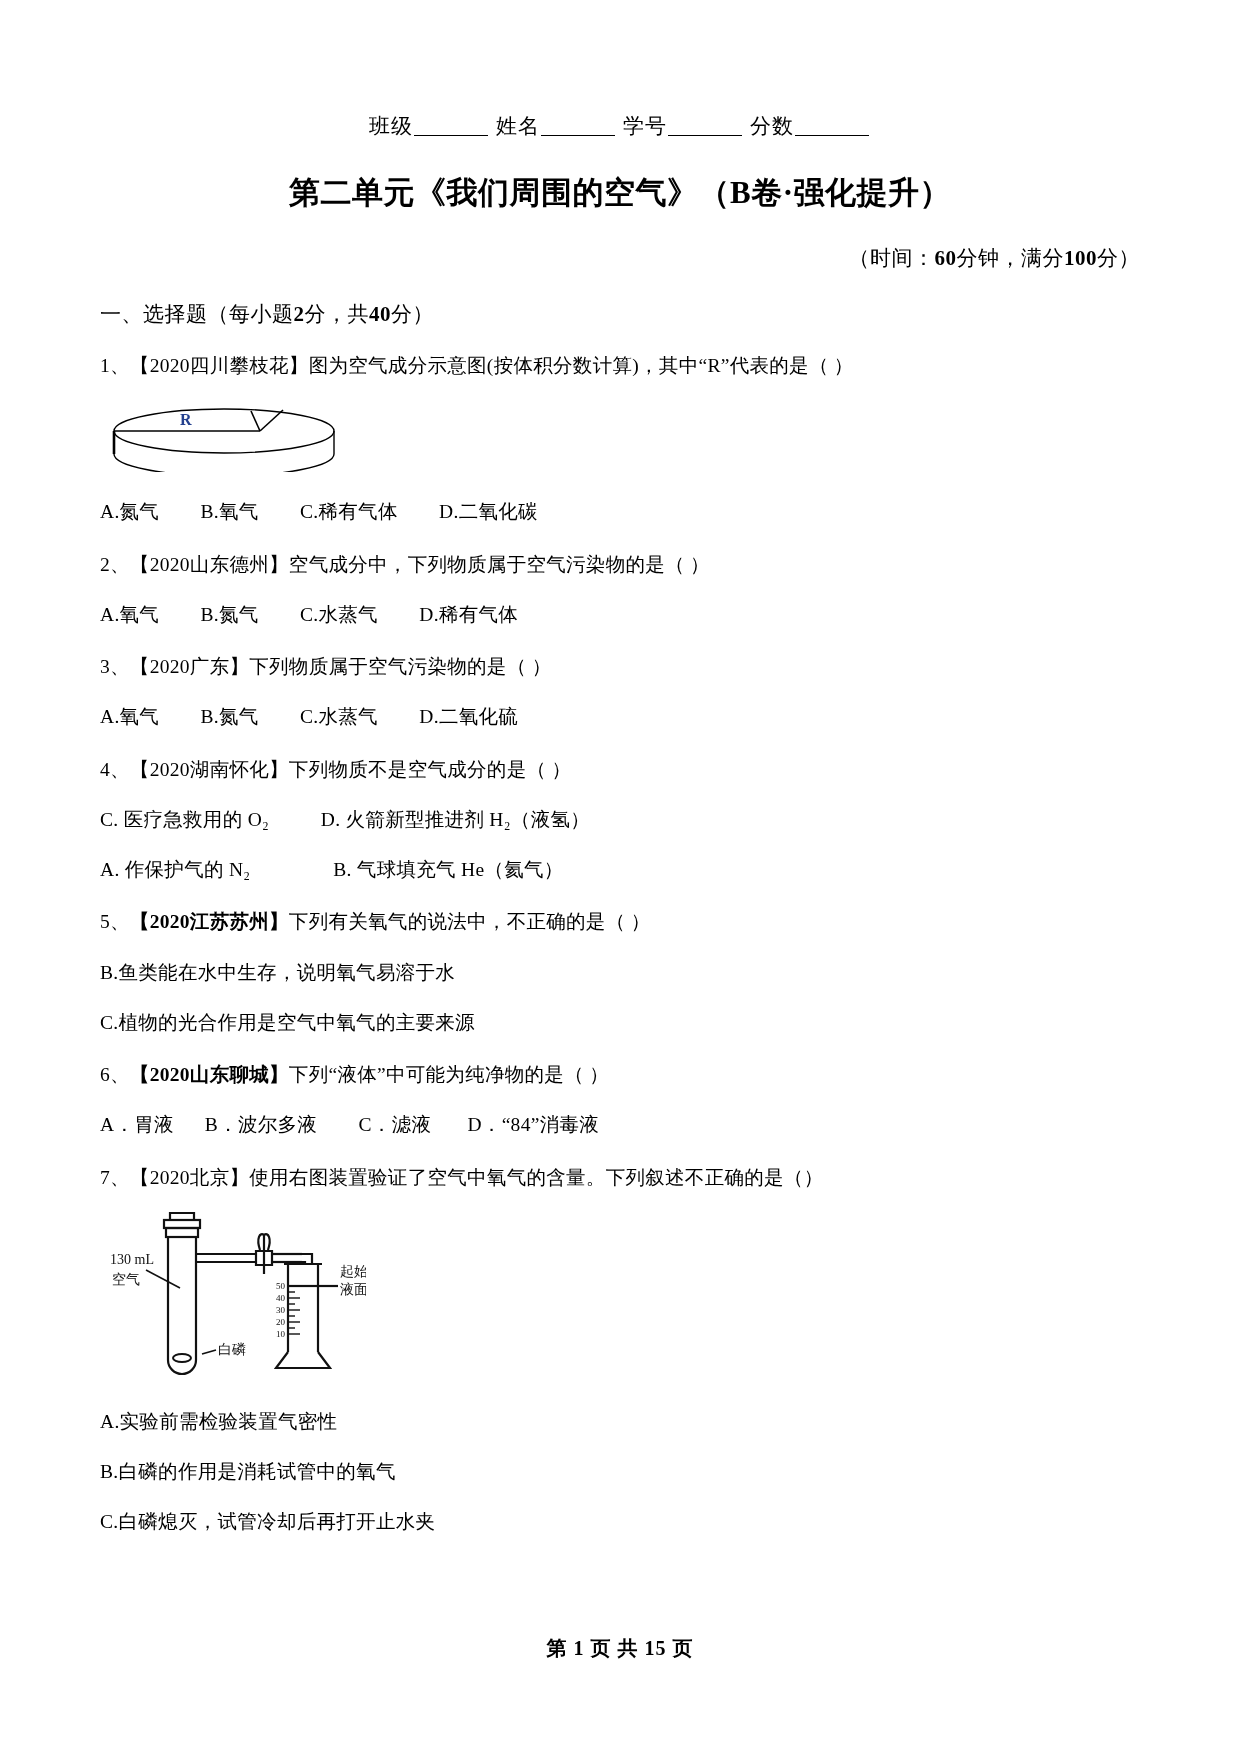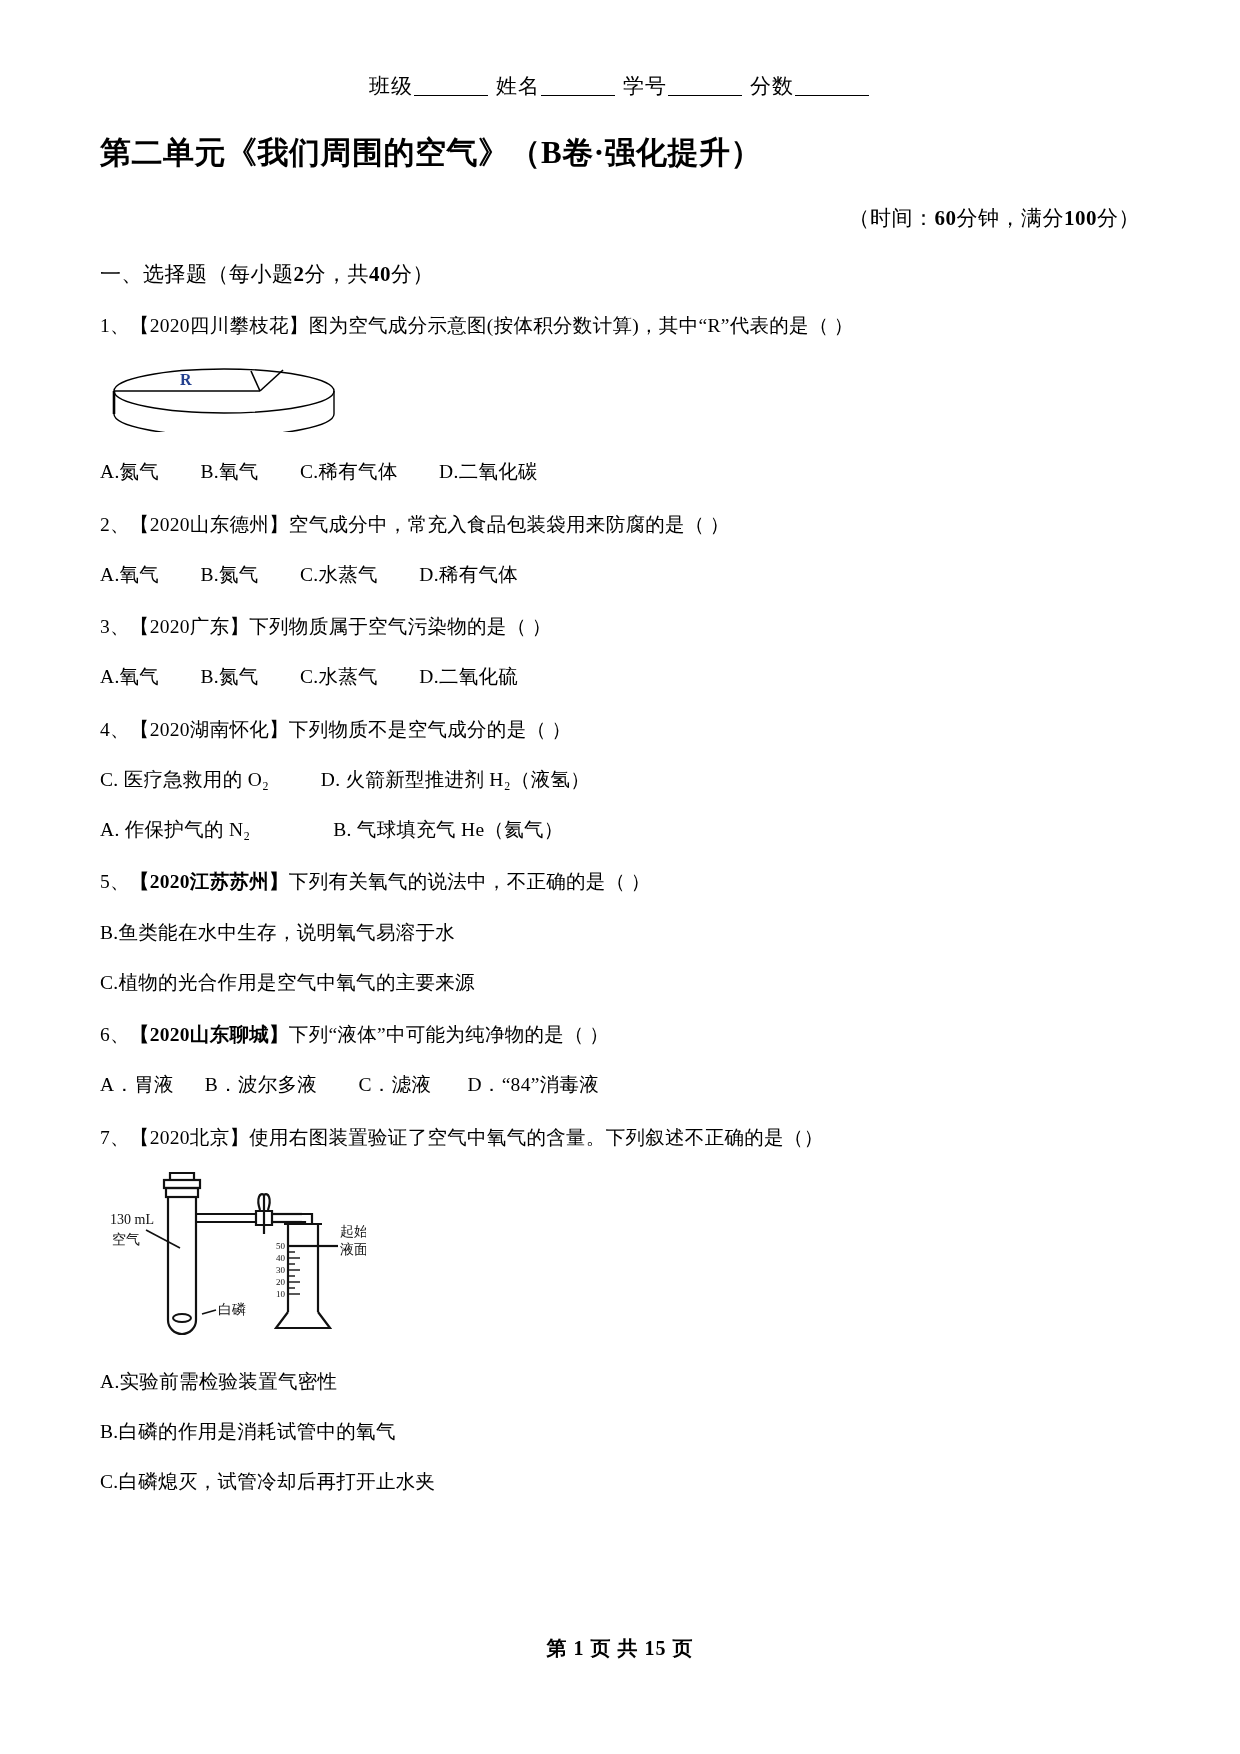--- a/index.html
+++ b/index.html
@@ -26,35 +26,35 @@
     left: 100px;
     top: 0;
     width: 1040px;
   }
 
   
   .ident-line {
     text-align: center;
     font-size: 21px;
     letter-spacing: 1px;
-    margin-top: 72px;
+    margin-top: 112px;
     white-space: nowrap;
   }
   .ident-line .blank {
     display: inline-block;
     border-bottom: 1.6px solid #000;
     width: 74px;
     margin: 0 2px 0 1px;
     vertical-align: -3px;
   }
   .ident-line .lbl { margin-left: 6px; }
 
   
   .doc-title {
-    text-align: left;
+    text-align: center;
     font-size: 31px;
     font-weight: 600;
     margin-top: 32px;
     letter-spacing: 0.5px;
     white-space: nowrap;
   }
   .doc-title .bold-b { font-weight: 800; }
 
   .subtitle {
     text-align: right;
@@ -151,21 +151,21 @@
         <line x1="152" y1="37" x2="143" y2="17" stroke="#000" stroke-width="1.6"></line>
 
         <line x1="152" y1="37" x2="175" y2="16" stroke="#000" stroke-width="1.6"></line>
         <text x="72" y="31" font-family="'Liberation Serif', serif" font-size="16" font-weight="700" fill="#24408e">R</text>
       </svg>
     </div>
 
     <div class="q-opts">A.氮气        B.氧气        C.稀有气体        D.二氧化碳</div>
 
     <div class="q-stem">
-      <span>2、</span><span class="src">【2020山东德州】</span><span>空气成分中，常充入食品包装袋用来防腐的是（ ）</span>
+      <span>2、</span><span class="src">【2020山东德州】</span><span>空气成分中，下列物质属于空气污染物的是（ ）</span>
     </div>
     <div class="q-opts">A.氧气        B.氮气        C.水蒸气        D.稀有气体</div>
 
     <div class="q-stem">
       <span>3、</span><span class="src">【2020广东】</span><span>下列物质属于空气污染物的是（  ）</span>
     </div>
     <div class="q-opts">A.氧气        B.氮气        C.水蒸气        D.二氧化硫</div>
 
     <div class="q-stem">
       <span>4、</span><span class="src">【2020湖南怀化】</span><span>下列物质不是空气成分的是（  ）</span>

